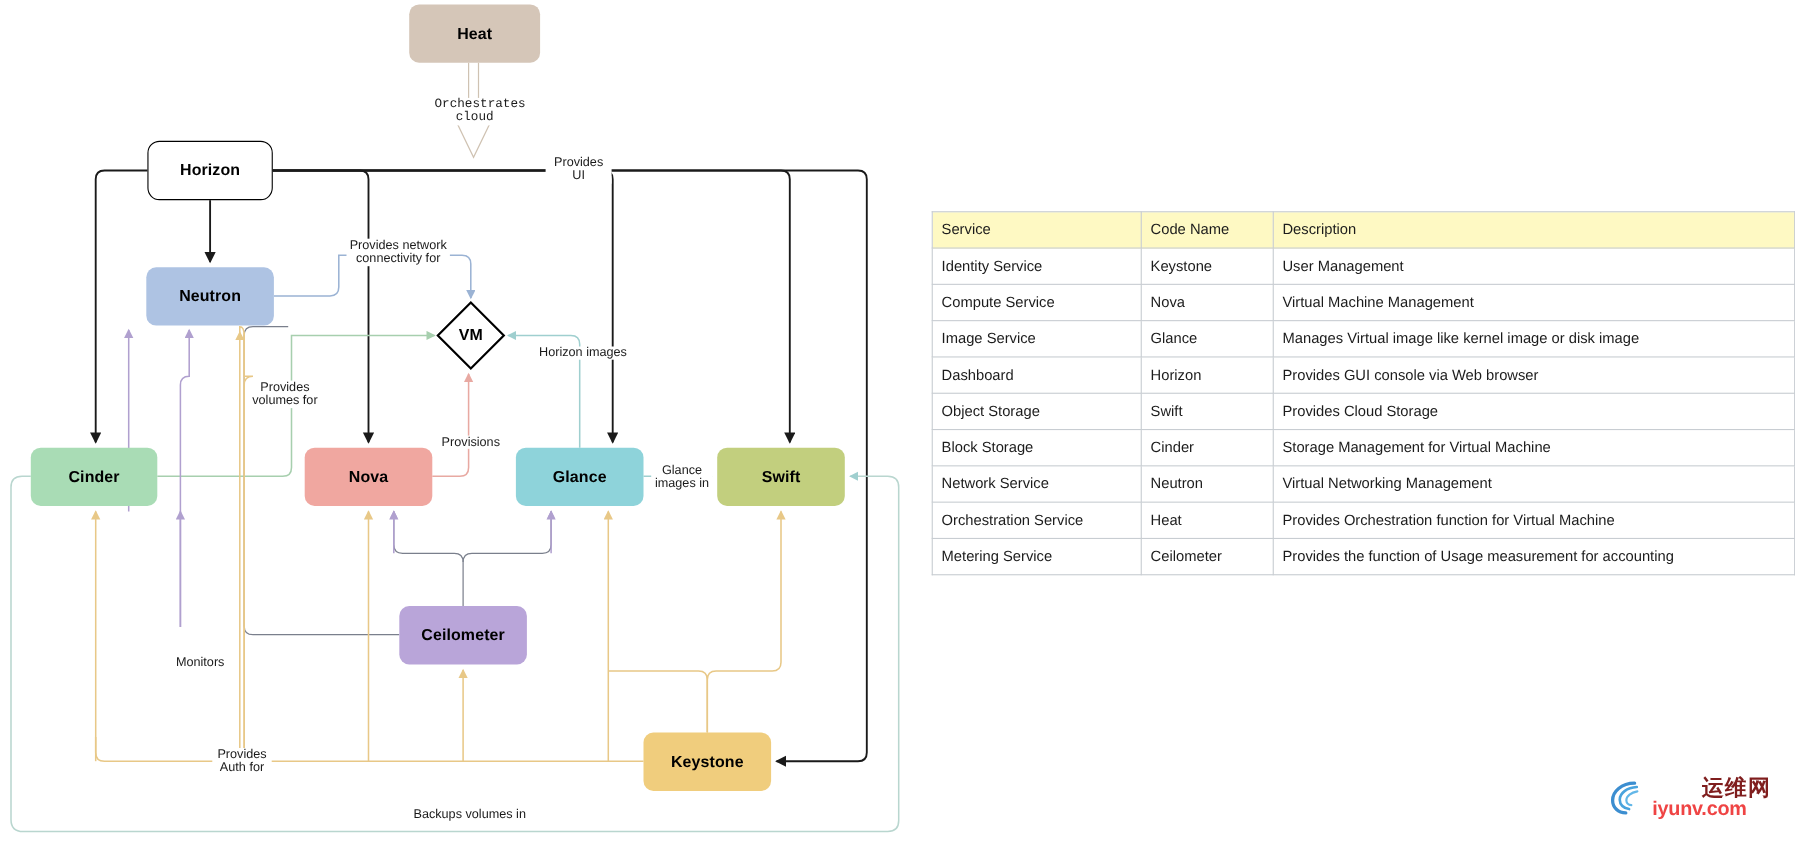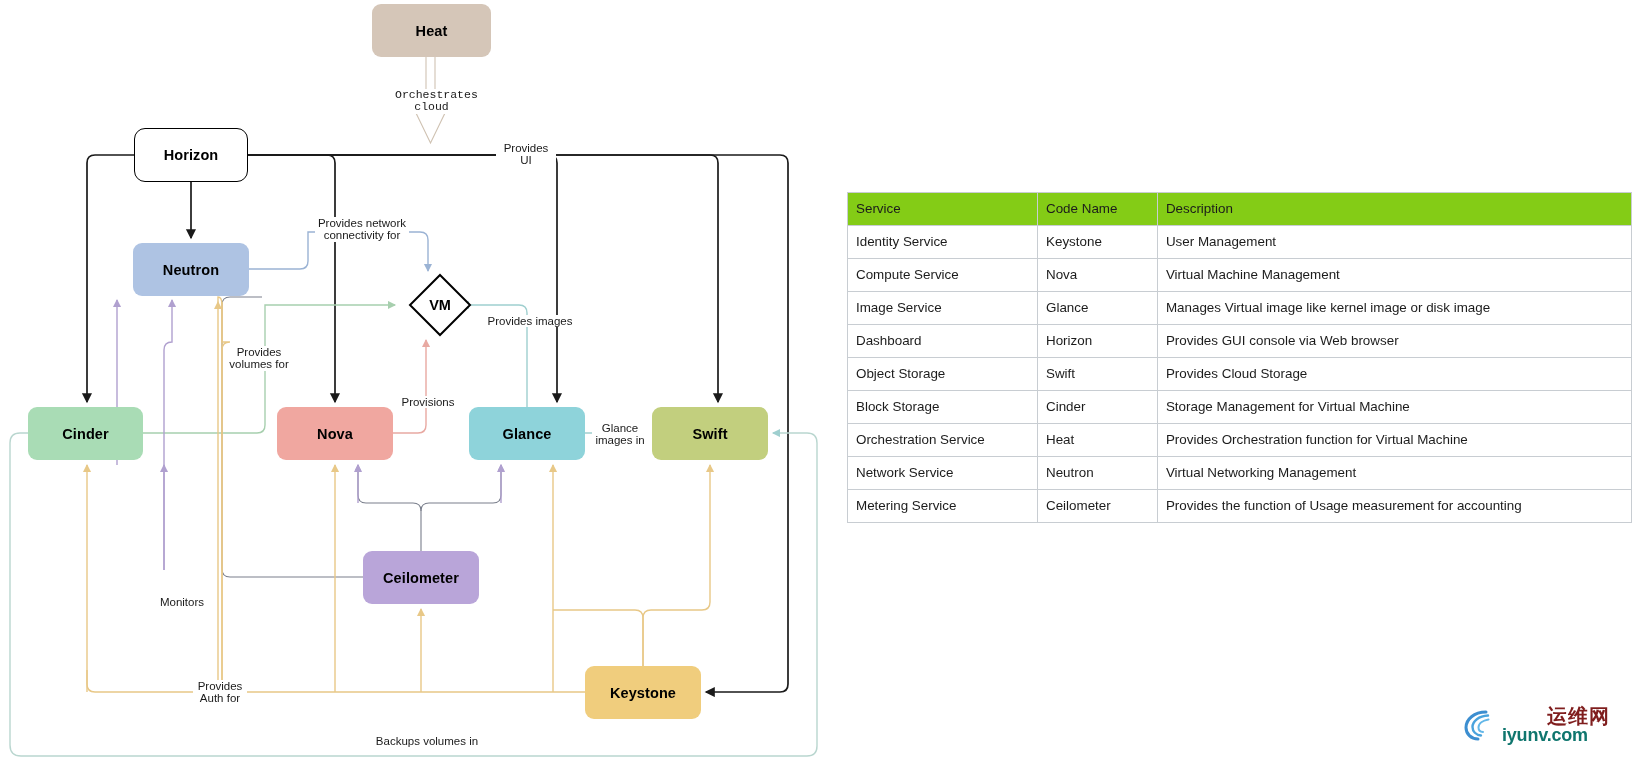--- a/index.html
+++ b/index.html
@@ -23,32 +23,32 @@
   .elabel{position:absolute;font-size:11.5px;line-height:12.4px;color:#1a1a1a;
           text-align:center;white-space:pre-line;background:#fff;
           padding:0 1px;}
 
   
   #tableWrap{position:absolute;left:847px;top:192px;}
   table.svc{border-collapse:collapse;font-size:13.4px;color:#1c1c1c;}
   table.svc th,table.svc td{border:1px solid #c8cdd2;padding:6px 8px 7px 8px;
         text-align:left;font-weight:normal;white-space:nowrap;height:19px;
         vertical-align:middle;}
-  table.svc thead th{background:#84cc16;}
+  table.svc thead th{background:#fef9c3;}
   table.svc td.c0,table.svc th.c0{width:183px;}
   table.svc td.c1,table.svc th.c1{width:110px;}
   table.svc td.c2,table.svc th.c2{width:480px;}
 
   
   #wm{position:absolute;left:1462px;top:706px;display:flex;align-items:center;
       gap:4px;}
   #wm .wmtxt{display:flex;flex-direction:column;line-height:1;}
   #wm .cn{font-size:20px;color:#7f1d1d;font-weight:bold;letter-spacing:1px;
           font-family:"DejaVu Sans",sans-serif;margin-left:45px;}
-  #wm .en{font-size:18px;color:#0f766e;font-weight:bold;letter-spacing:-.2px;}
+  #wm .en{font-size:18px;color:#ef4444;font-weight:bold;letter-spacing:-.2px;}
 </style>
 </head>
 <body>
 
 <div id="canvas">
 
   <svg class="layer" viewBox="0 0 1632 782" xmlns="http://www.w3.org/2000/svg">
     <defs>
       <marker id="ahBlack" markerWidth="9" markerHeight="9" refX="5.2" refY="3" orient="auto" markerUnits="strokeWidth">
         <path d="M0,0 L6,3 L0,6 z" fill="#1a1a1a"></path>
@@ -162,21 +162,21 @@
   </div>
 
   <div class="node plain" style="left:134px;top:128px;width:114px;height:54px;">
     <span>Horizon</span>
   </div>
 
   <div class="node" style="left:133px;top:243px;width:116px;height:53px;background:#aec3e3;">
     <span>Neutron</span>
   </div>
 
-  <div class="diamond-wrap" style="left:408px;top:273px;width:64px;height:64px;">
+  <div class="diamond-wrap" style="left:396px;top:273px;width:64px;height:64px;">
     <svg width="64" height="64" viewBox="0 0 64 64" style="position:absolute;left:0;top:0;">
       <polygon points="32,2 62,32 32,62 2,32" fill="#ffffff" stroke="#000" stroke-width="2"></polygon>
     </svg>
     <div class="diamond-lbl">VM</div>
   </div>
 
   <div class="node" style="left:28px;top:407px;width:115px;height:53px;background:#a9dcb5;">
     <span>Cinder</span>
   </div>
 
@@ -199,21 +199,21 @@
   <div class="node" style="left:585px;top:666px;width:116px;height:53px;background:#f0cd7d;">
     <span>Keystone</span>
   </div>
 
   <div class="elabel" style="left:394px;top:89px;width:73px;font-family:Liberation Mono, monospace;">Orchestrates
 cloud</div>
   <div class="elabel" style="left:496px;top:142px;width:58px;">Provides
 UI</div>
   <div class="elabel" style="left:291px;top:217px;width:92px;margin-left:24px;">Provides network
 connectivity for</div>
-  <div class="elabel" style="left:483px;top:315px;width:92px;">Provides images</div>
+  <div class="elabel" style="left:483px;top:315px;width:92px;">Horizon images</div>
   <div class="elabel" style="left:226px;top:346px;width:64px;">Provides
 volumes for</div>
   <div class="elabel" style="left:398px;top:396px;width:58px;">Provisions</div>
   <div class="elabel" style="left:592px;top:422px;width:54px;">Glance
 images in</div>
   <div class="elabel" style="left:155px;top:596px;width:52px;">Monitors</div>
   <div class="elabel" style="left:193px;top:680px;width:52px;">Provides
 Auth for</div>
   <div class="elabel" style="left:374px;top:735px;width:104px;">Backups volumes in</div>
 
@@ -251,28 +251,28 @@
           <td class="c0">Object Storage</td>
           <td class="c1">Swift</td>
           <td class="c2">Provides Cloud Storage</td>
         </tr>
         <tr>
           <td class="c0">Block Storage</td>
           <td class="c1">Cinder</td>
           <td class="c2">Storage Management for Virtual Machine</td>
         </tr>
         <tr>
+          <td class="c0">Network Service</td>
+          <td class="c1">Neutron</td>
+          <td class="c2">Virtual Networking Management</td>
+        </tr>
+        <tr>
           <td class="c0">Orchestration Service</td>
           <td class="c1">Heat</td>
           <td class="c2">Provides Orchestration function for Virtual Machine</td>
-        </tr>
-        <tr>
-          <td class="c0">Network Service</td>
-          <td class="c1">Neutron</td>
-          <td class="c2">Virtual Networking Management</td>
         </tr>
         <tr>
           <td class="c0">Metering Service</td>
           <td class="c1">Ceilometer</td>
           <td class="c2">Provides the function of Usage measurement for accounting</td>
         </tr>
       </tbody>
     </table>
   </div>
 

